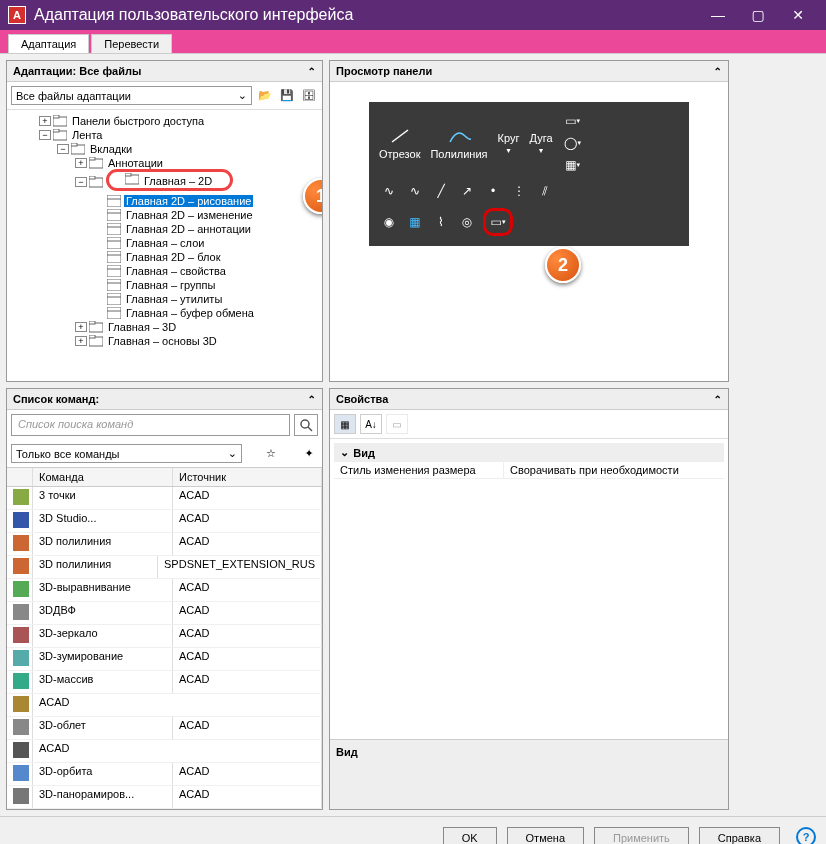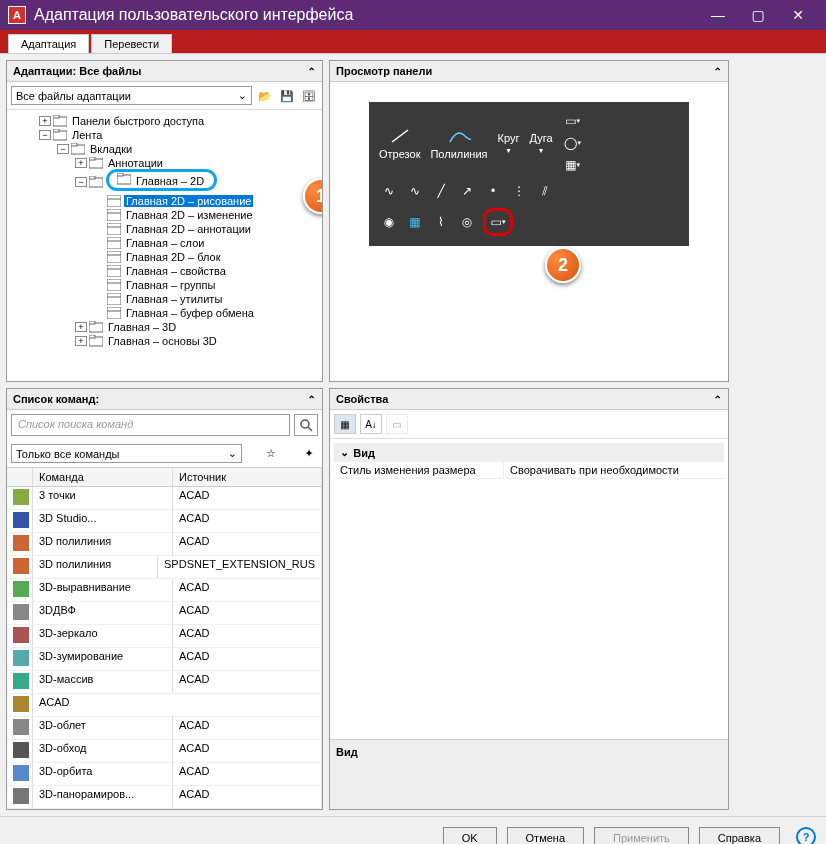--- a/index.html
+++ b/index.html
@@ -3,40 +3,40 @@
 <meta charset="utf-8">
 <style>
 *{box-sizing:border-box;margin:0;padding:0;font-family:"Segoe UI",Tahoma,sans-serif;font-size:11px}
 body{background:#fff;width:826px;height:844px;overflow:hidden}
 .window{width:826px;height:844px;background:#fff;display:flex;flex-direction:column}
 .titlebar{height:30px;background:#5d2b75;color:#fff;display:flex;align-items:center;padding:0 8px}
 .app-icon{width:18px;height:18px;background:#d32f2f;display:flex;align-items:center;justify-content:center;color:#fff;font-weight:bold;margin-right:8px;border:1px solid #fff}
 .title-text{flex:1;font-size:16px}
 .win-btns{display:flex;gap:0}
 .win-btn{width:40px;height:30px;display:flex;align-items:center;justify-content:center;color:#fff;font-size:14px}
-.tabs-row{height:24px;background:#b91c1c;border-bottom:1px solid #ccc;display:flex;padding:4px 8px 0}
+.tabs-row{height:24px;background:#ec4899;border-bottom:1px solid #ccc;display:flex;padding:4px 8px 0}
 .tab{padding:3px 12px;border:1px solid #ccc;border-bottom:none;background:#fff;margin-right:2px;font-size:11px}
 .tab.inactive{background:#f0f0f0}
 .main-area{flex:1;display:flex;padding:6px;gap:6px;background:#f0f0f0}
 .left-col{width:317px;display:flex;flex-direction:column;gap:6px}
 .right-col{width:400px;display:flex;flex-direction:column;gap:6px}
 .panel{background:#fff;border:1px solid #999;display:flex;flex-direction:column}
 .panel-header{background:#eee;border-bottom:1px solid #ccc;padding:4px 6px;display:flex;align-items:center;justify-content:space-between;font-weight:bold;font-size:11px}
 .collapse-btn{font-size:10px;cursor:pointer}
-.dropdown-row{display:flex;align-items:flex-end;padding:4px;gap:4px;border-bottom:1px solid #ddd}
+.dropdown-row{display:flex;align-items:center;padding:4px;gap:4px;border-bottom:1px solid #ddd}
 .dropdown{flex:1;border:1px solid #999;padding:2px 4px;display:flex;justify-content:space-between;align-items:center;background:#fff}
 .icon-btn{width:18px;height:18px;display:flex;align-items:center;justify-content:center;border:1px solid transparent}
 .tree-area{flex:1;overflow:auto;padding:4px;background:#fff;position:relative;height:250px}
 .tree-item{display:flex;align-items:center;padding:1px 0;white-space:nowrap}
 .tree-indent{display:inline-block}
 .tree-expand{width:12px;display:inline-block;text-align:center;font-size:9px;border:1px solid #888;height:10px;line-height:8px;margin-right:2px}
 .tree-folder{width:14px;height:12px;display:inline-block;margin-right:3px}
 .tree-label{padding:0 2px}
 .tree-label.selected{background:#0078d7;color:#fff}
-.red-outline{border:3px solid #0ea5e9;border-radius:12px;padding:1px 8px}
+.red-outline{border:3px solid #ef4444;border-radius:12px;padding:1px 16px}
 .callout{position:absolute;width:36px;height:36px;border-radius:50%;background:radial-gradient(circle at 30% 30%,#ff8a3c,#d85410);border:2px solid #fff;box-shadow:0 2px 4px rgba(0,0,0,.5);display:flex;align-items:center;justify-content:center;color:#fff;font-size:18px;font-weight:bold;z-index:10}
 .search-row{padding:4px;display:flex;gap:4px}
 .search-input{flex:1;border:1px solid #999;padding:3px 6px;color:#999;font-style:italic}
 .search-btn{width:24px;height:22px;border:1px solid #999;display:flex;align-items:center;justify-content:center}
 .filter-row{padding:4px;display:flex;gap:20px;align-items:center}
 .cmd-table{flex:1;overflow:auto;border-top:1px solid #ccc}
 .cmd-header{display:flex;background:#f5f5f5;border-bottom:1px solid #ccc;position:sticky;top:0}
 .cmd-col{padding:3px 6px;border-right:1px solid #ddd}
 .cmd-col.icon{width:26px}
 .cmd-col.name{width:140px}
@@ -363,21 +363,20 @@
                 <div class="cmd-col icon"><span class="cmd-icon-img" style="background:#a83"></span></div>
                 <div class="cmd-col src">ACAD</div>
               </div>
               <div class="cmd-row">
                 <div class="cmd-col icon"><span class="cmd-icon-img" style="background:#888"></span></div>
                 <div class="cmd-col name">3D-облет</div>
                 <div class="cmd-col src">ACAD</div>
               </div>
               <div class="cmd-row">
                 <div class="cmd-col icon"><span class="cmd-icon-img" style="background:#555"></span></div>
-                <div class="cmd-col name">3D-обход</div>
                 <div class="cmd-col src">ACAD</div>
               </div>
               <div class="cmd-row">
                 <div class="cmd-col icon"><span class="cmd-icon-img" style="background:#58c"></span></div>
                 <div class="cmd-col name">3D-орбита</div>
                 <div class="cmd-col src">ACAD</div>
               </div>
               <div class="cmd-row">
                 <div class="cmd-col icon"><span class="cmd-icon-img" style="background:#777"></span></div>
                 <div class="cmd-col name">3D-панорамиров...</div>

